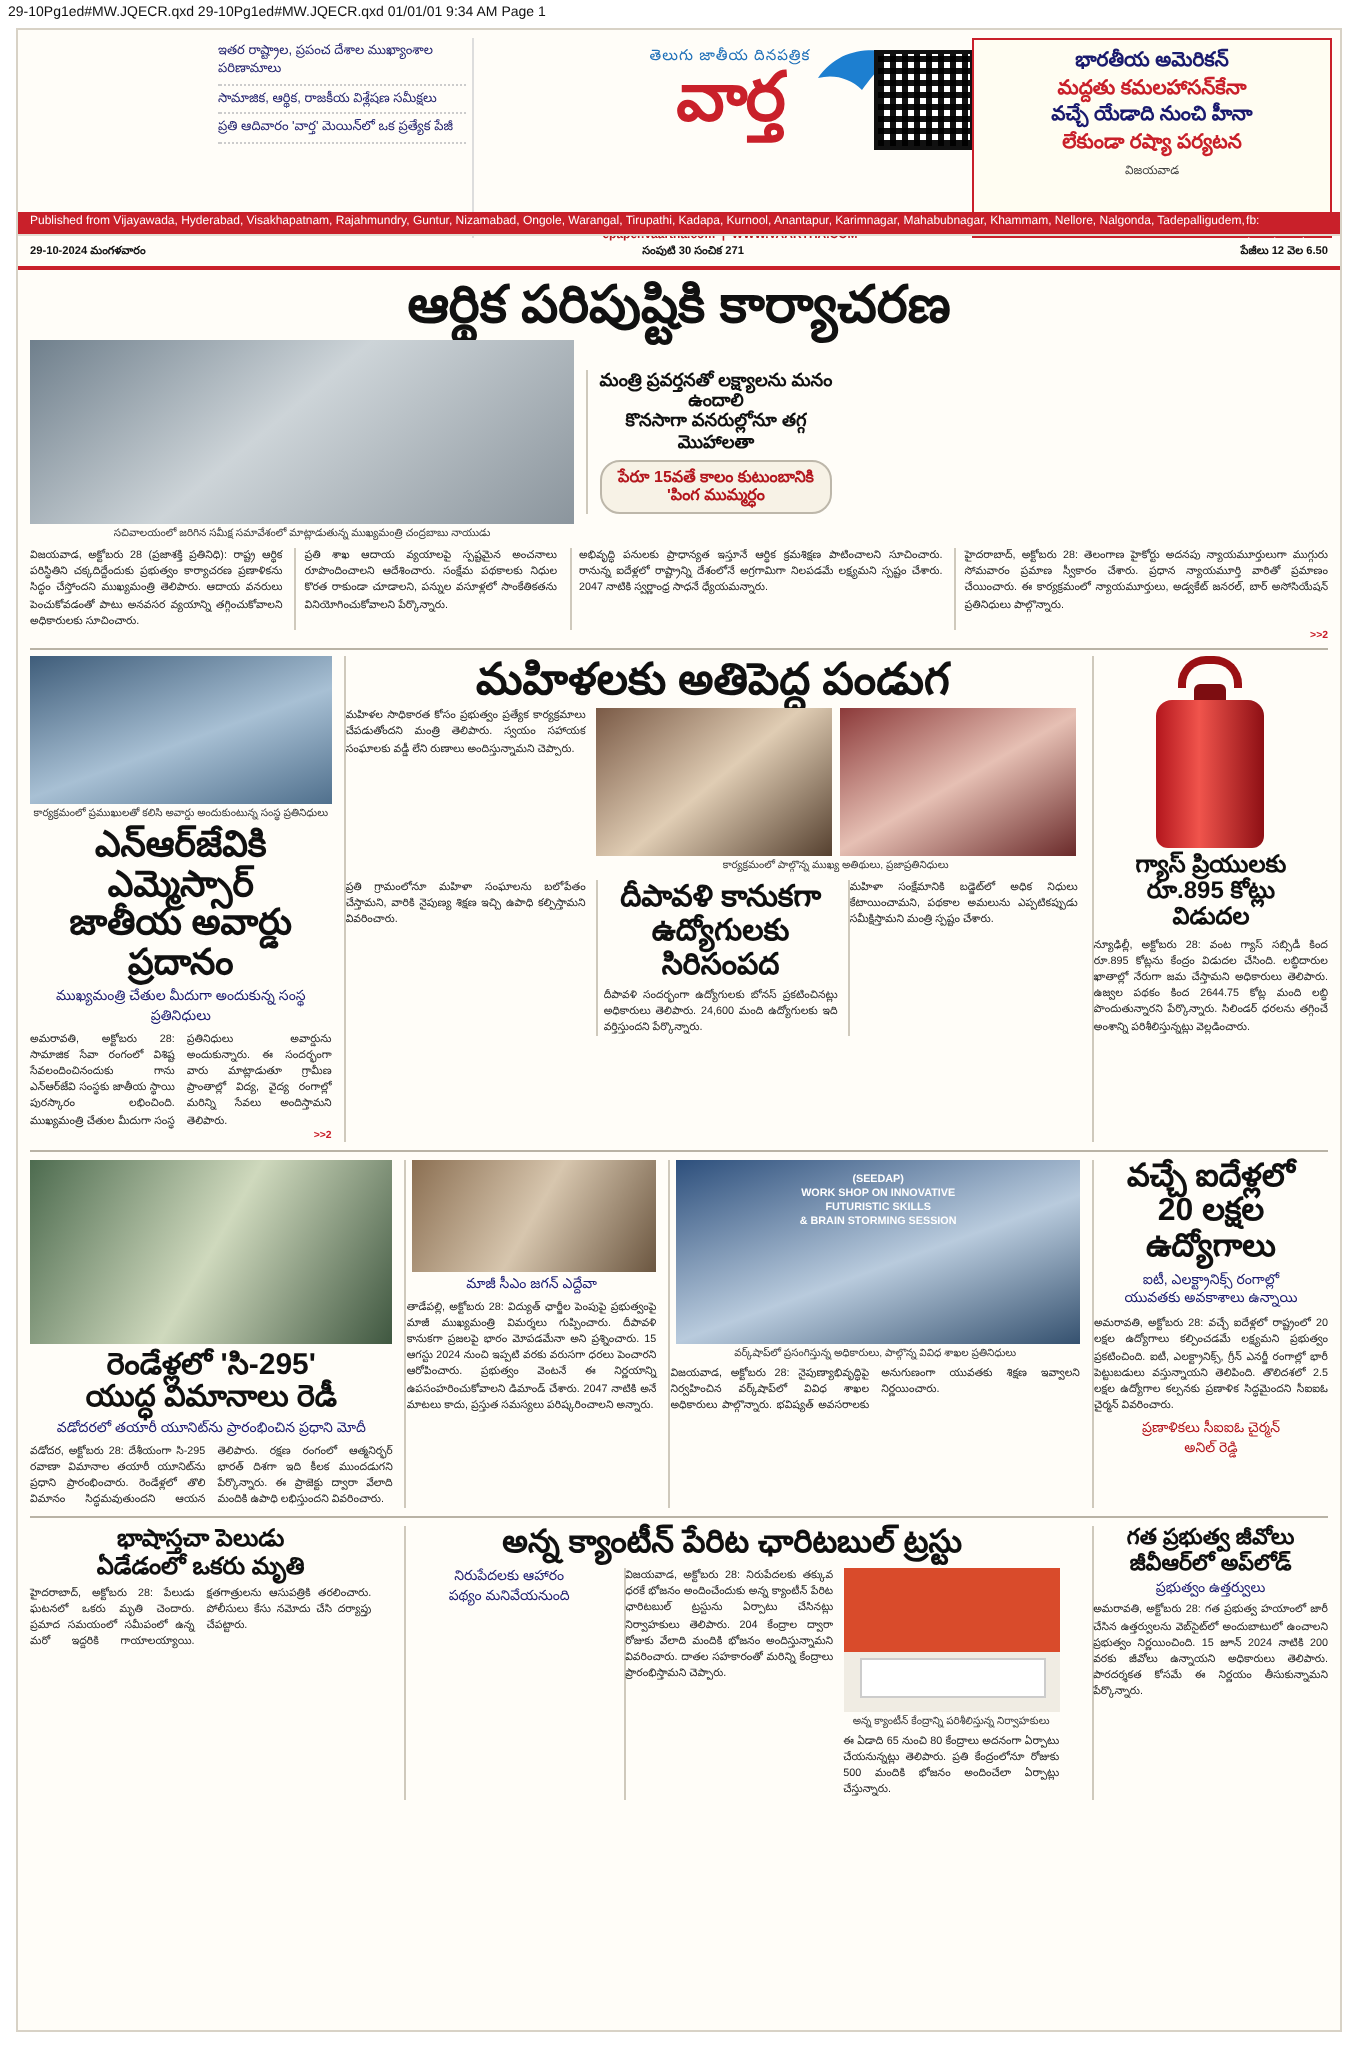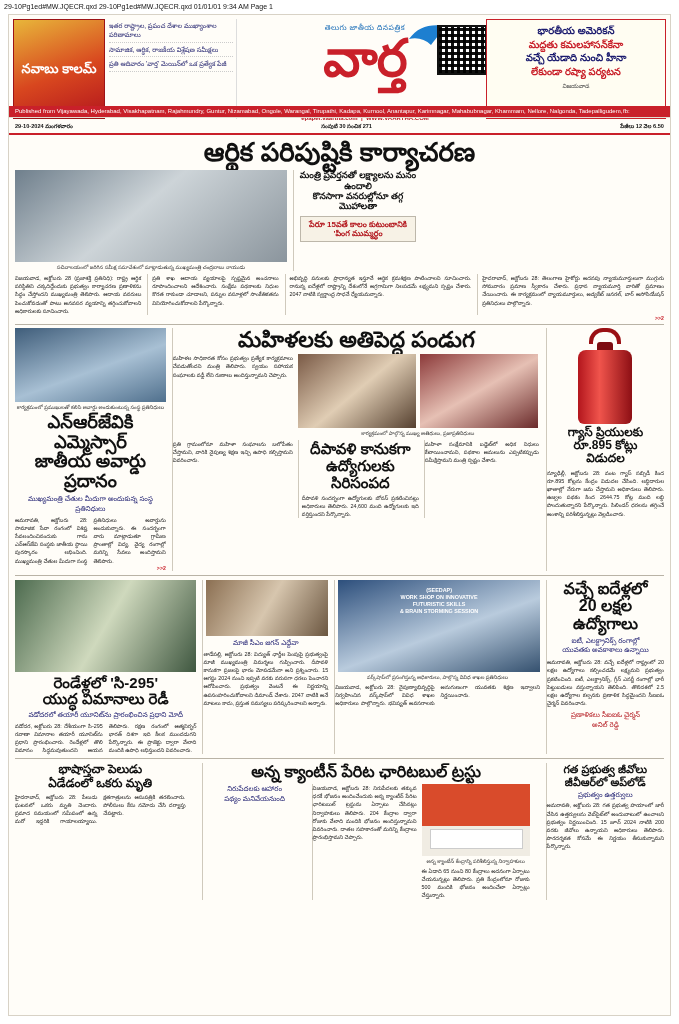--- a/index.html
+++ b/index.html
@@ -21,21 +21,21 @@
   .mh-left{position:absolute;left:4px;top:4px;width:92px;height:100px;
     background:linear-gradient(160deg,#e8b63a,#d8471f 55%,#b3161d);
     border:1px solid #9c1317;box-sizing:border-box;color:#fff;
     display:flex;align-items:center;justify-content:center;text-align:center;
     font-size:13px;font-weight:bold;line-height:1.15;padding:2px;}
   .mh-ads{position:absolute;left:100px;top:4px;width:128px;height:100px;font-size:6.5px;
     line-height:1.45;color:#1d1d6b;border-right:1px solid #ddd;padding-right:3px;box-sizing:border-box;}
   .mh-ads .ad-row{border-bottom:1px dotted #ccc;padding:2px 0;}
   .mh-logo{position:absolute;left:236px;top:8px;width:240px;text-align:center;}
   .mh-sub{font-size:7.5px;color:#1d6fb8;letter-spacing:.5px;}
-  .mh-title{font-size:52px;font-weight:bold;color:#c9202a;line-height:.95;letter-spacing:-1px;
+  .mh-title{font-size:34px;font-weight:bold;color:#c9202a;line-height:.95;letter-spacing:-1px;
     font-family:"Liberation Serif",serif;}
   .mh-bird{position:absolute;left:398px;top:6px;width:46px;height:30px;}
   .mh-qr{position:absolute;left:428px;top:10px;width:50px;height:50px;
     background:
       repeating-linear-gradient(90deg,#111 0 3px,#fff 3px 6px),
       repeating-linear-gradient(0deg,#111 0 3px,#fff 3px 6px);
     background-blend-mode:multiply;border:2px solid #111;box-sizing:border-box;}
   .mh-right{position:absolute;right:4px;top:4px;width:180px;height:100px;
     border:1px solid #c9202a;box-sizing:border-box;padding:4px;text-align:center;
     font-size:10px;font-weight:bold;color:#1a1a6e;line-height:1.35;background:#fffdf2;}
@@ -64,42 +64,40 @@
   .photo.p6{background:linear-gradient(150deg,#8c3a3a,#e6c0b4 50%,#6a2a2a);}
   .rule{border-top:1px solid #b9b3a6;}
   .vrule{border-left:1px solid #cfc9bc;}
   .more{font-size:5.2px;color:#c9202a;text-align:right;font-weight:bold;}
   .box{border:1px solid #bdb7aa;box-sizing:border-box;}
 
   .cols2{column-count:2;column-gap:6px;}
 
   
   .lead-sec{position:relative;padding:4px 6px 0;}
-  .lead-grid{display:flex;gap:6px;margin-top:4px;}
+  .lead-grid{display:flex;gap:6px;margin-top:4px;align-items:center;}
   .cylinder{width:54px;height:96px;margin:0 auto;position:relative;}
   .cyl-body{position:absolute;bottom:0;width:54px;height:74px;border-radius:8px 8px 6px 6px;
     background:linear-gradient(90deg,#b3161d,#f0544c 40%,#8d0f14);}
   .cyl-neck{position:absolute;top:14px;left:19px;width:16px;height:16px;background:#7d0d11;border-radius:3px;}
   .cyl-handle{position:absolute;top:0;left:11px;width:32px;height:16px;border:4px solid #9a1014;
     border-bottom:none;border-radius:14px 14px 0 0;box-sizing:border-box;}
   .store{height:72px;background:linear-gradient(180deg,#d94b2b 0 58%,#f0ece3 58% 100%);position:relative;}
   .store:after{content:"";position:absolute;left:8%;top:62%;width:84%;height:26%;background:#fff;border:1px solid #ccc;}
 </style>
 </head>
 <body>
 
 <div class="page">
 
   <div class="printbar">29-10Pg1ed#MW.JQECR.qxd 29-10Pg1ed#MW.JQECR.qxd  01/01/01  9:34 AM  Page 1</div>
 
   <div class="sheet">
 
     <div class="masthead">
-      <div class="mh-left">నవాబు
-కాలమ్</div>
 
       <div class="mh-ads">
         <div class="ad-row">ఇతర రాష్ట్రాల, ప్రపంచ దేశాల ముఖ్యాంశాల పరిణామాలు</div>
         <div class="ad-row">సామాజిక, ఆర్థిక, రాజకీయ విశ్లేషణ సమీక్షలు</div>
         <div class="ad-row">ప్రతి ఆదివారం 'వార్త' మెయిన్‌లో ఒక ప్రత్యేక పేజీ</div>
       </div>
 
       <div class="mh-logo">
         <div class="mh-sub">తెలుగు జాతీయ దినపత్రిక</div>
         <div class="mh-title">వార్త</div>
@@ -142,21 +140,21 @@
       <div class="lead-grid">
 
         <div style="width:272px;">
           <div class="photo p1" style="height:92px;"></div>
           <div class="cap">సచివాలయంలో జరిగిన సమీక్ష సమావేశంలో మాట్లాడుతున్న ముఖ్యమంత్రి చంద్రబాబు నాయుడు</div>
         </div>
 
         <div style="width:128px;" class="vrule">
           <div class="hl3" style="font-size:9px;white-space:pre-line;padding:0 3px;">మంత్రి ప్రవర్తనతో లక్ష్యాలను మనం ఉందాలి
 కొనసాగా వనరుల్లోనూ తగ్గ మొహాలతా</div>
-          <div class="box" style="margin:4px 6px 0;padding:3px;background:#f7f2e6;">
+          <div class="box" style="margin:4px 6px 0;padding:3px;background:#f7f2e6;border-radius:10px;">
             <div class="hl3" style="font-size:8px;white-space:pre-line;color:#b3161d;">పేరూ 15వతే కాలం కుటుంబానికి
 'పింగ ముమ్మర్ధం</div>
           </div>
         </div>
 
       </div>
 
       <div style="display:flex;gap:6px;margin-top:3px;">
         <div class="body" style="width:132px;">విజయవాడ, అక్టోబరు 28 (ప్రజాశక్తి ప్రతినిధి): రాష్ట్ర ఆర్థిక పరిస్థితిని చక్కదిద్దేందుకు ప్రభుత్వం కార్యాచరణ ప్రణాళికను సిద్ధం చేస్తోందని ముఖ్యమంత్రి తెలిపారు. ఆదాయ వనరులు పెంచుకోవడంతో పాటు అనవసర వ్యయాన్ని తగ్గించుకోవాలని అధికారులకు సూచించారు.</div>
         <div class="body vrule" style="width:132px;padding-left:4px;">ప్రతి శాఖ ఆదాయ వ్యయాలపై స్పష్టమైన అంచనాలు రూపొందించాలని ఆదేశించారు. సంక్షేమ పథకాలకు నిధుల కొరత రాకుండా చూడాలని, పన్నుల వసూళ్లలో సాంకేతికతను వినియోగించుకోవాలని పేర్కొన్నారు.</div>

